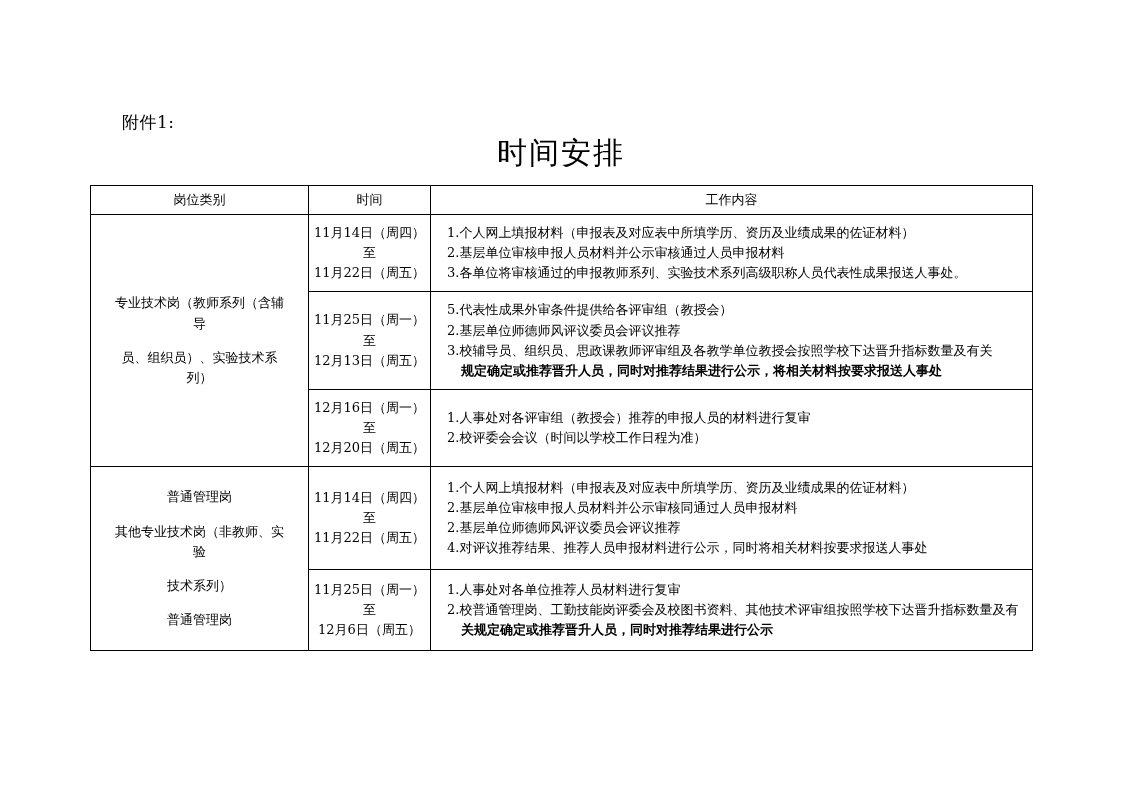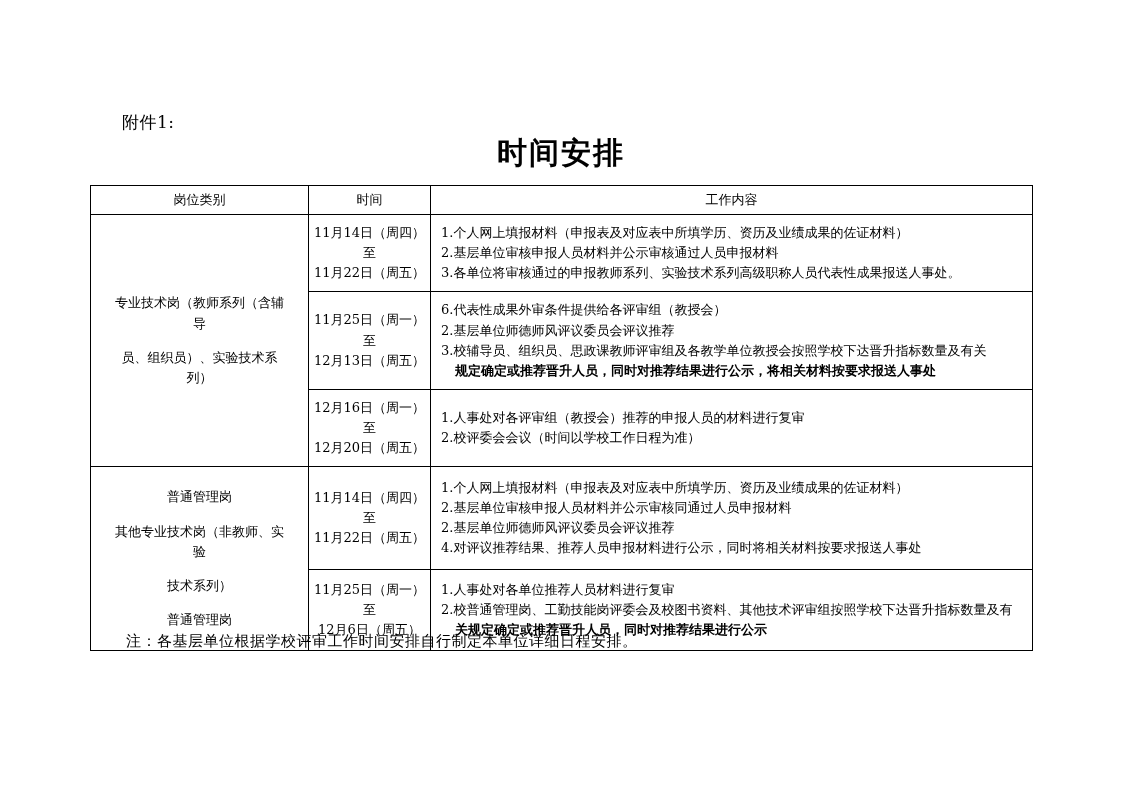--- a/index.html
+++ b/index.html
@@ -29,21 +29,21 @@
     letter-spacing: 0.5px;
     margin-top: 8px;
   }
   .doc-title {
     position: absolute;
     left: 0;
     top: 133px;
     width: 1122px;
     text-align: center;
     font-size: 30px;
-    font-weight: bold;
+    font-weight: normal;
     letter-spacing: 2px;
   }
   table.schedule {
     position: absolute;
     left: 90px;
     top: 185px;
     width: 942px;
     border-collapse: collapse;
     table-layout: fixed;
   }
@@ -68,21 +68,21 @@
     padding: 6px 24px;
   }
   td.time {
     text-align: center;
     padding: 8px 4px;
     font-size: 12.5px;
     line-height: 1.9;
     margin-left: 16px;
   }
   td.content {
-    padding: 8px 8px 8px 10px;
+    padding: 8px 8px 8px 16px;
     font-size: 12.5px;
     line-height: 1.75;
   }
   td.content .line {
     white-space: nowrap;
   }
   td.content .line.indent {
     padding-left: 14px;
     font-weight: bold;
   }
@@ -138,21 +138,21 @@
         </td>
       </tr>
 
       <tr>
         <td class="time">
           <div>11月25日（周一）</div>
           <div>至</div>
           <div>12月13日（周五）</div>
         </td>
         <td class="content">
-          <div class="line">6.代表性成果外审条件提供给各评审组（教授会）</div>
+          <div class="line">5.代表性成果外审条件提供给各评审组（教授会）</div>
           <div class="line">2.基层单位师德师风评议委员会评议推荐</div>
           <div class="line">3.校辅导员、组织员、思政课教师评审组及各教学单位教授会按照学校下达晋升指标数量及有关</div>
           <div class="line indent">规定确定或推荐晋升人员，同时对推荐结果进行公示，将相关材料按要求报送人事处</div>
         </td>
       </tr>
 
       <tr>
         <td class="time">
           <div>12月16日（周一）</div>
           <div>至</div>
@@ -193,15 +193,14 @@
         <td class="content">
           <div class="line">1.人事处对各单位推荐人员材料进行复审</div>
           <div class="line">2.校普通管理岗、工勤技能岗评委会及校图书资料、其他技术评审组按照学校下达晋升指标数量及有</div>
           <div class="line indent">关规定确定或推荐晋升人员，同时对推荐结果进行公示</div>
         </td>
       </tr>
 
     </tbody>
   </table>
 
-  <div class="note">注：各基层单位根据学校评审工作时间安排自行制定本单位详细日程安排。</div>
 
 </div>
 
 </body></html>

